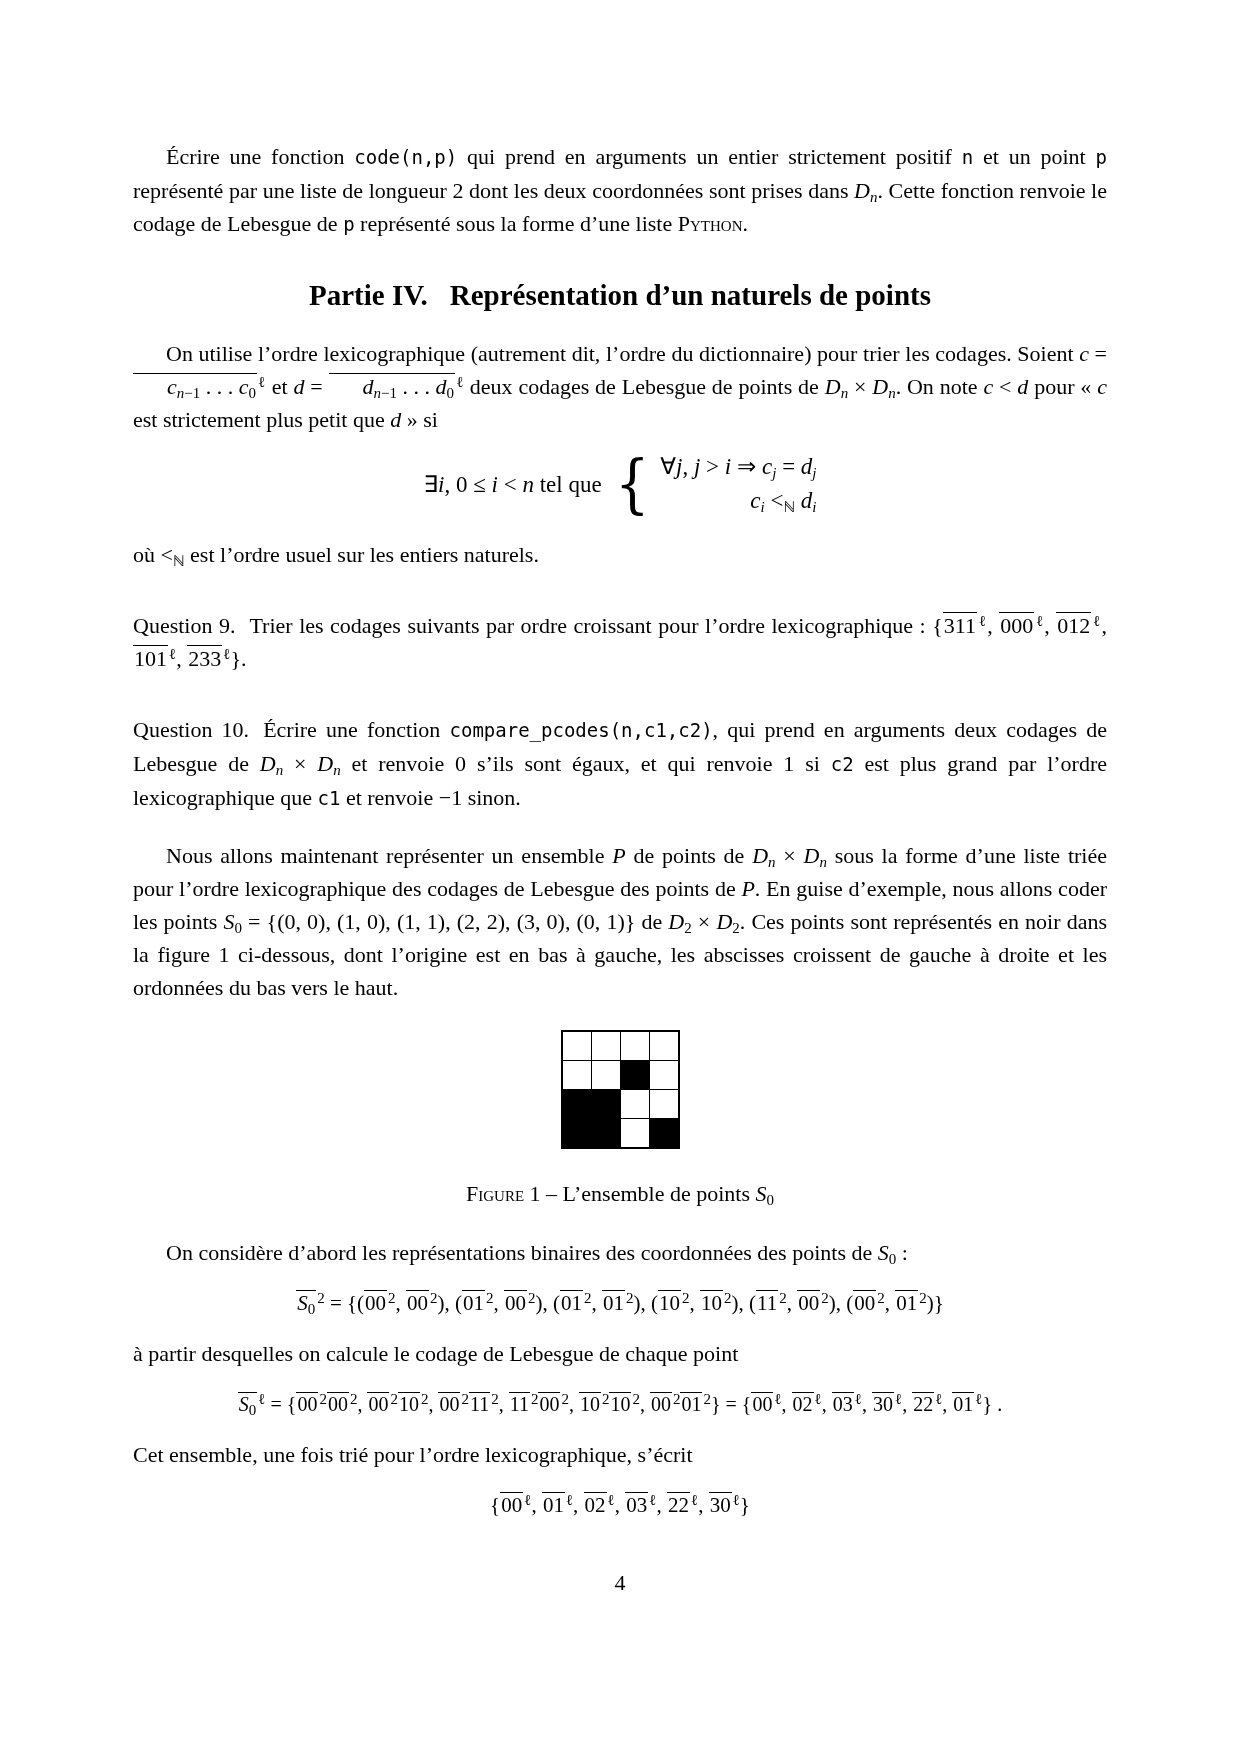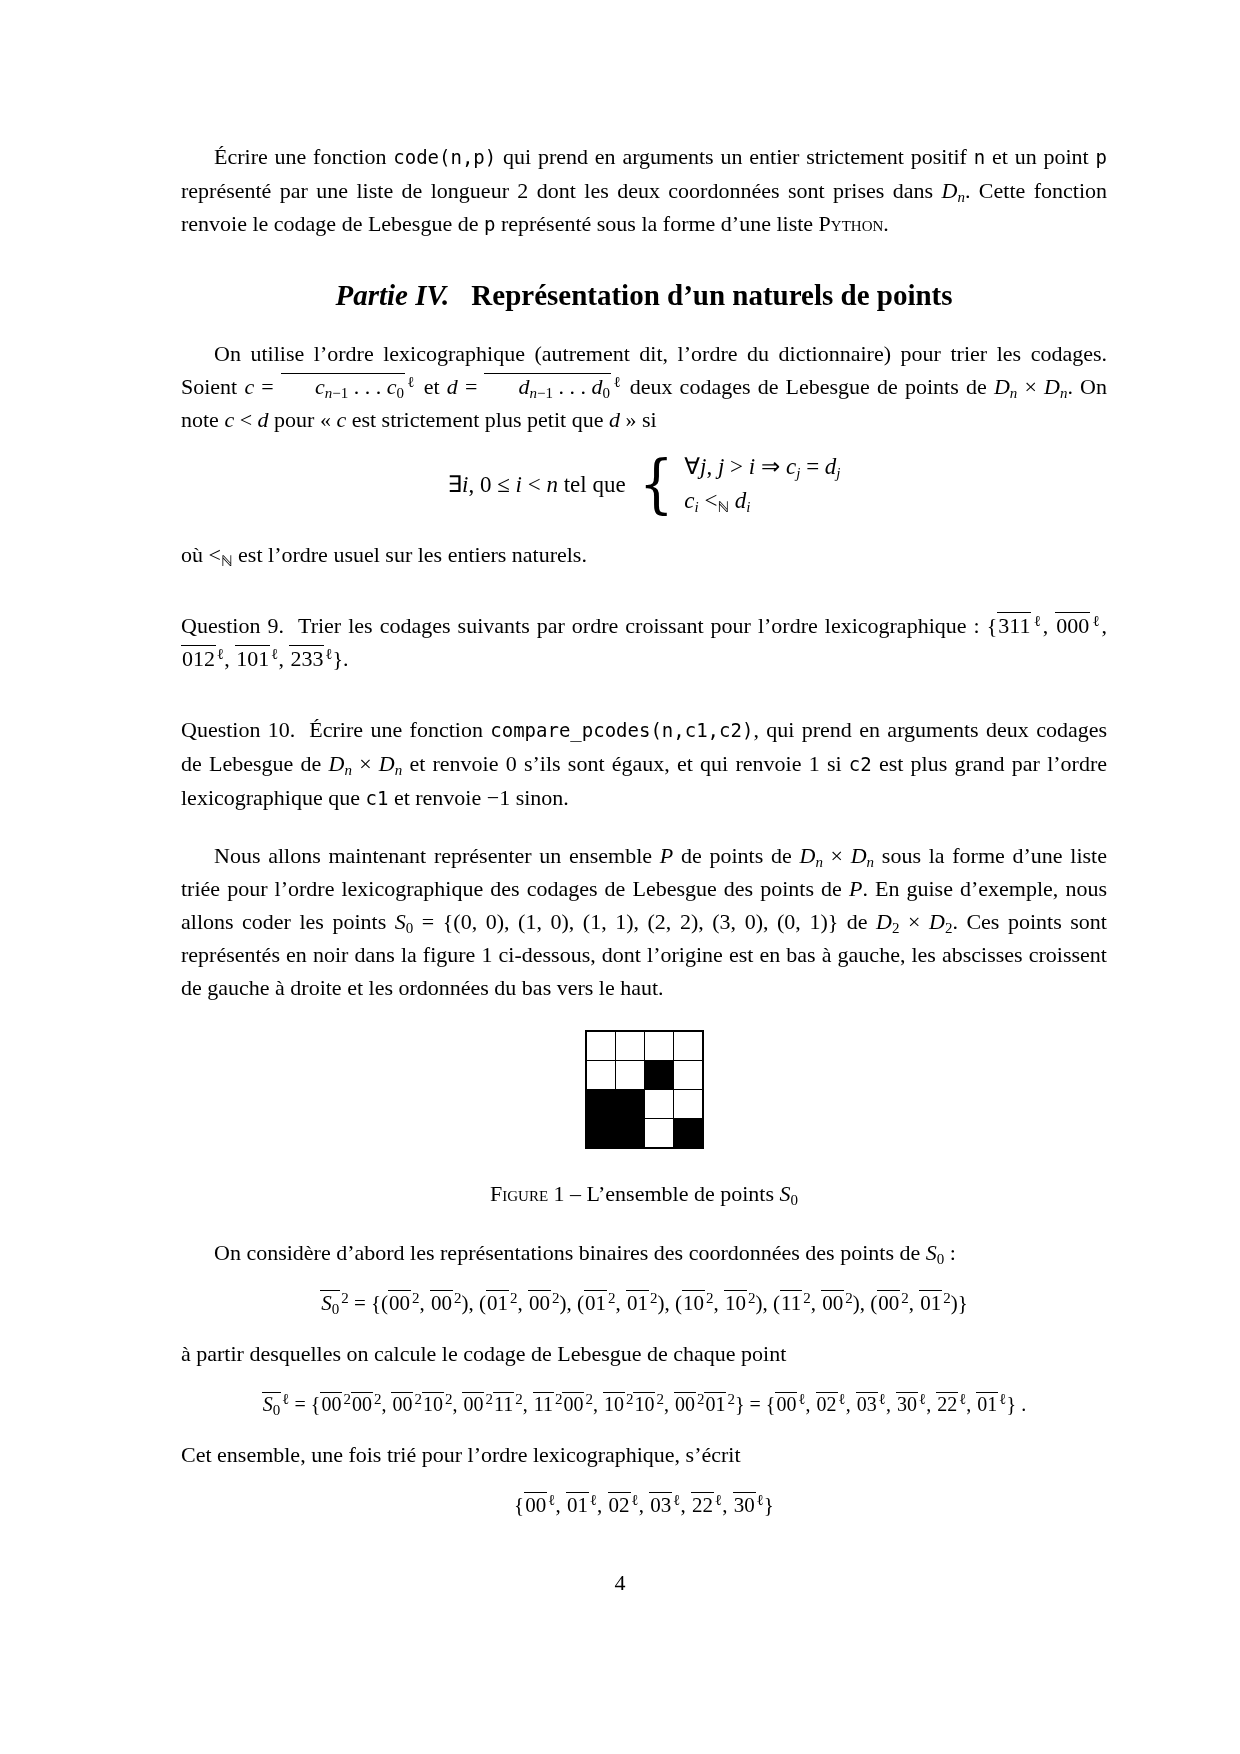--- a/index.html
+++ b/index.html
@@ -1,42 +1,42 @@
 <!DOCTYPE html>
 <html><head>
 <meta charset="utf-8">
 <style>
   html, body { margin:0; padding:0; }
   body {
     width:1240px; height:1754px; overflow:hidden; position:relative;
     background:#ffffff; color:#000000;
     font-family:"Liberation Serif", serif;
   }
-  .content { padding:140px 133px 0 133px;margin-left:48px; }
+  .content { padding:140px 133px 0 133px; }
   .para { margin:0; font-size:22px; line-height:33px; text-align:justify; }
   .indent { text-indent:33px; }
 
   
   code.r-code { font-family:"DejaVu Sans Mono", monospace; font-size:19px; }
   i.r-i { font-style:italic; }
   .r-sc { font-variant:small-caps; }
   .r-ov { display:inline-block; border-top:1px solid #000; padding:1px 1px 0 1px; line-height:1.05; }
   sup, sub { line-height:0; }
   sup.r-sup { font-size:15px; vertical-align:7px; margin-left:1px; }
   sub.r-sub { font-size:15px; vertical-align:-4px; }
 
   .heading { margin:34px 0 0 0; text-align:center; font-size:29px; line-height:40px; font-weight:bold; }
-  .heading .part { margin-right:22px;font-style:italic; }
+  .heading .part { margin-right:22px; }
 
   .p-lex { margin-top:22px; }
 
   .cases-display { margin-top:16px; display:flex; justify-content:center; align-items:center; font-size:23px; }
   .cases-lead { margin-right:10px; }
   .cases-brace { font-family:"DejaVu Serif", serif; font-size:64px; font-weight:400; line-height:0; margin-right:8px; transform:scaleX(.85); }
-  .case-lines { display:flex; flex-direction:column; align-items:flex-start; row-gap:4px; line-height:30px; }
+  .case-lines { display:flex; flex-direction:column; align-items:flex-end; row-gap:4px; line-height:30px; }
 
   .p-where { margin-top:22px; }
   .question { margin-top:38px; }
   .qlabel { margin-right:14px; font-weight:normal; }
   .p-set { margin-top:24px; }
 
   .figure { margin-top:26px; }
   .pixgrid {
     display:grid; grid-template-columns:repeat(4, 28px); grid-auto-rows:28px;
     gap:1px; background:#000; border:2px solid #000; width:fit-content; margin:0 auto;

